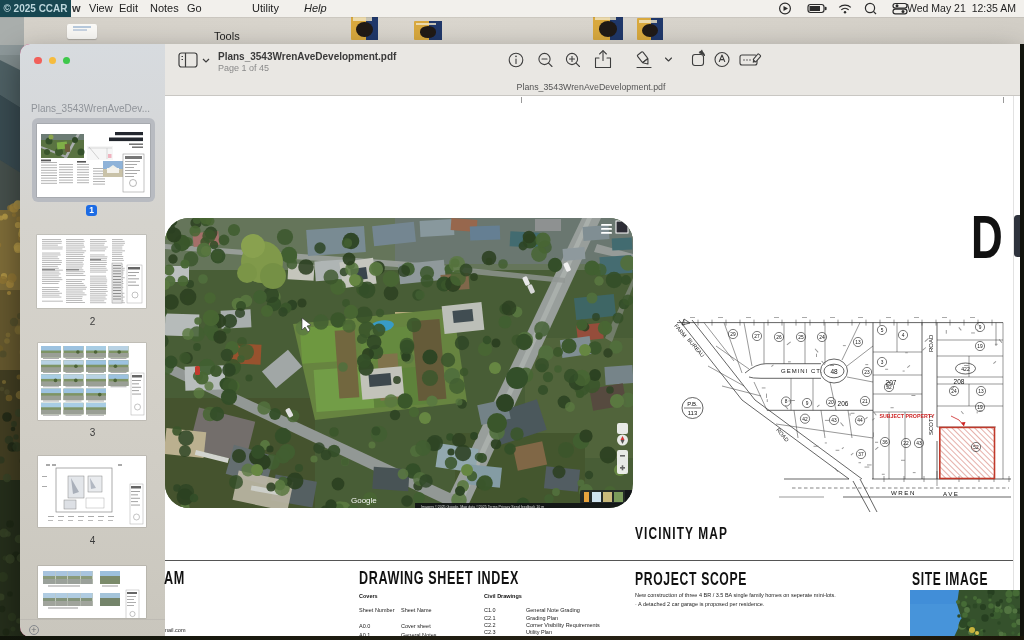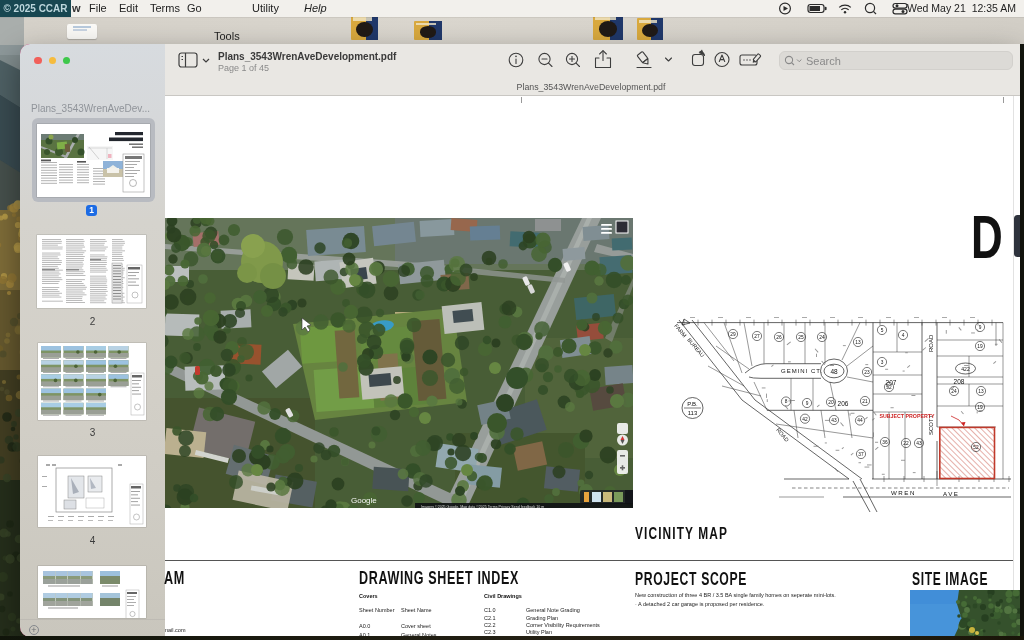--- a/index.html
+++ b/index.html
@@ -137,23 +137,23 @@
       <div style="position:absolute;left:613px;top:1px;width:26px;height:22px;">
         <div style="position:absolute;inset:0;background:#d9a93e;border-radius:1px;"></div>
         <div style="position:absolute;left:55%;top:0;right:0;bottom:0;background:#20386a;"></div>
         <div style="position:absolute;left:20%;top:28%;width:60%;height:60%;background:#201a16;border-radius:50%;"></div>
         <div style="position:absolute;left:8%;top:8%;width:70%;height:14%;background:#f0e6c8;opacity:.8;"></div>
       </div>
   </div>
   <div class="abs" id="menubar">
     <div class="abs" id="ccar">© 2025 CCAR</div>
     <div class="menu" style="left:72px;font-weight:bold;color:#333;">w</div>
-    <div class="menu" style="left:89px;">File</div>
+    <div class="menu" style="left:89px;">View</div>
     <div class="menu" style="left:119px;">Edit</div>
-    <div class="menu" style="left:150px;">Terms</div>
+    <div class="menu" style="left:150px;">Notes</div>
     <div class="menu" style="left:187px;">Go</div>
     <div class="menu" style="left:214px;margin-top:28px;">Tools</div>
     <div class="menu" style="left:252px;">Utility</div>
     <div class="menu" style="left:304px;font-style:italic;">Help</div>
     <svg class="abs" style="left:775px;top:0px;" width="150" height="17" viewBox="0 0 150 17">
       <g stroke="#2b2b2b" fill="none" stroke-width="1.2">
         <circle cx="10" cy="8.5" r="5.4"></circle>
           <polygon points="8.5,6 13,8.5 8.5,11" fill="#2b2b2b" stroke="none"></polygon>
         <rect x="33" y="4.5" width="16" height="8" rx="2.4"></rect>
           <rect x="34.5" y="6" width="10.5" height="5" fill="#2b2b2b" stroke="none"></rect>
@@ -209,25 +209,20 @@
           <path d="M220,9 l2.7,6.5 m-5.4,0 l2.7,-6.5 m-1.9,4.6 h3.8" stroke="#3e3e3e" stroke-width="1.1" fill="none" stroke-linecap="round" stroke-linejoin="round"></path>
           <rect x="238" y="9" width="17" height="10" rx="2" stroke="#3e3e3e" stroke-width="1.1" fill="none" stroke-linecap="round" stroke-linejoin="round"></rect>
           <circle cx="242" cy="14" r="0.7" fill="#3e3e3e" stroke="none"></circle>
           <circle cx="245" cy="14" r="0.7" fill="#3e3e3e" stroke="none"></circle>
           <circle cx="248" cy="14" r="0.7" fill="#3e3e3e" stroke="none"></circle>
           <g transform="rotate(40 254 13)">
             <rect x="252.2" y="7.5" width="3.6" height="8" rx="0.8" fill="#e9e7e3" stroke="#3e3e3e" stroke-width="1.1"></rect>
             <polygon points="252.2,15.5 255.8,15.5 254,18" fill="#3e3e3e"></polygon>
           </g>
         </svg>
-      <div id="sfield"><svg width="26" height="17" viewBox="0 0 26 17" style="vertical-align:-4px;">
-            <circle cx="9" cy="8" r="3.6" stroke="#8a8a8a" stroke-width="1.1" fill="none"></circle>
-            <line x1="11.6" y1="10.6" x2="14" y2="13" stroke="#8a8a8a" stroke-width="1.1"></line>
-            <polyline points="17,7.5 19.2,9.7 21.4,7.5" stroke="#8a8a8a" stroke-width="1" fill="none"></polyline>
-          </svg>Search</div>
       <div style="position:absolute;left:276px;top:38px;width:300px;text-align:center;font-size:8.8px;color:#555;">Plans_3543WrenAveDevelopment.pdf</div>
     </div>
     <div class="abs" id="sidebar">
       <div class="tl" style="left:14px;background:#f1605a;"></div>
       <div class="tl" style="left:28.5px;background:#f6bc3e;"></div>
       <div class="tl" style="left:42.5px;background:#3ec84b;"></div>
       <div id="slabel">Plans_3543WrenAveDev...</div>
       <div class="abs" style="left:12px;top:74px;width:123px;height:84px;background:#b8bbc1;border-radius:6px;"></div>
       <div class="th" style="left:17px;top:79.5px;width:113px;height:73px;"><svg width="113" height="73" viewBox="0 0 113 73">
             <rect width="113" height="73" fill="#ffffff"></rect>
@@ -630,21 +625,21 @@
             <rect x="89" y="39" width="7" height="0.8" fill="#999"></rect>
             <circle cx="94.5" cy="48" r="2.6" stroke="#888" stroke-width="0.5" fill="none"></circle>
           </svg></div>
       <div class="abs" style="left:0;top:575px;width:145px;height:1px;background:#bebbb4;"></div>
       <div class="abs" style="left:9px;top:581px;width:10px;height:10px;border:1px solid #84878c;border-radius:50%;color:#6e7176;font-size:9px;line-height:8.5px;text-align:center;">+</div>
     </div>
     <div class="abs" id="content">
       <div class="abs" style="left:356px;top:1px;width:1px;height:6px;background:#999;"></div>
       <div class="abs" style="left:838px;top:1px;width:1px;height:6px;background:#999;"></div>
       <div class="abs" style="left:848px;top:0;width:1px;height:496px;background:#e2e2e2;"></div>
-      <div class="abs" style="left:0;top:122px;width:468px;height:290px;overflow:hidden;">
+      <div class="abs" style="left:0;top:122px;width:468px;height:290px;overflow:hidden;border-radius:24px;">
           <svg width="468" height="290" viewBox="0 0 468 290" style="position:absolute;left:0;top:0">
 <rect width="468" height="290" fill="#4b6038"></rect>
 <rect x="0" y="0" width="468" height="52" fill="#6b7c61"></rect>
 <rect x="230" y="0" width="238" height="46" fill="#74808a" opacity="0.6"></rect>
 <rect x="360" y="120" width="108" height="120" fill="#57693f" opacity="0.9"></rect>
 <rect x="0" y="180" width="150" height="110" fill="#47552f"></rect>
 <rect x="290" y="215" width="130" height="75" fill="#46582f"></rect>
 <polygon points="417,0 436,0 302,290 278,290" fill="#a6aaab"></polygon>
 <polygon points="422,0 427,0 295,290 289,290" fill="#b9bdbe"></polygon>
 <polygon points="0,143 0,154 288,290 298,281" fill="#9fa3a4"></polygon>

